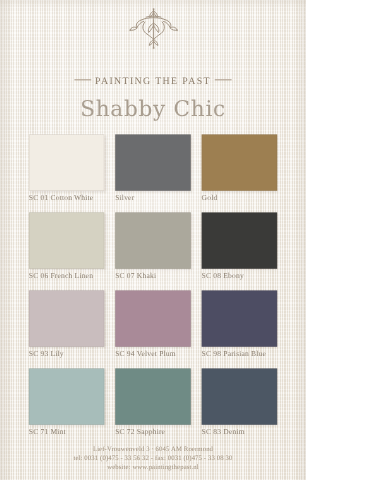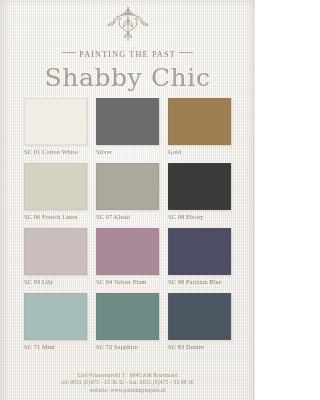--- a/index.html
+++ b/index.html
@@ -49,21 +49,21 @@
     text-align: center;
   }
   .ornament {
     display: block;
     margin: 0 auto;
     width: 62px;
     height: 36px;
     opacity: 0.92;
   }
   .brandline {
-    margin-top: 1px;
+    margin-top: 15px;
     display: inline-block;
     position: relative;
     padding: 0 3px;
   }
   .brandline .rule-l,
   .brandline .rule-r {
     position: absolute;
     top: 50%;
     width: 14px;
     height: 1px;
@@ -75,21 +75,21 @@
     font-family: "Liberation Serif", "DejaVu Serif", serif;
     font-size: 8.2px;
     letter-spacing: 1.15px;
     color: #8e7f6d;
     white-space: nowrap;
     font-weight: 400;
   }
   .title {
     margin-top: 2px;
     font-family: "DejaVu Serif", "Liberation Serif", serif;
-    font-size: 25px;
+    font-size: 18px;
     line-height: 30px;
     letter-spacing: 0.6px;
     color: #a99e90;
     font-weight: 400;
   }
 
   
   .grid {
     position: relative;
     z-index: 2;

